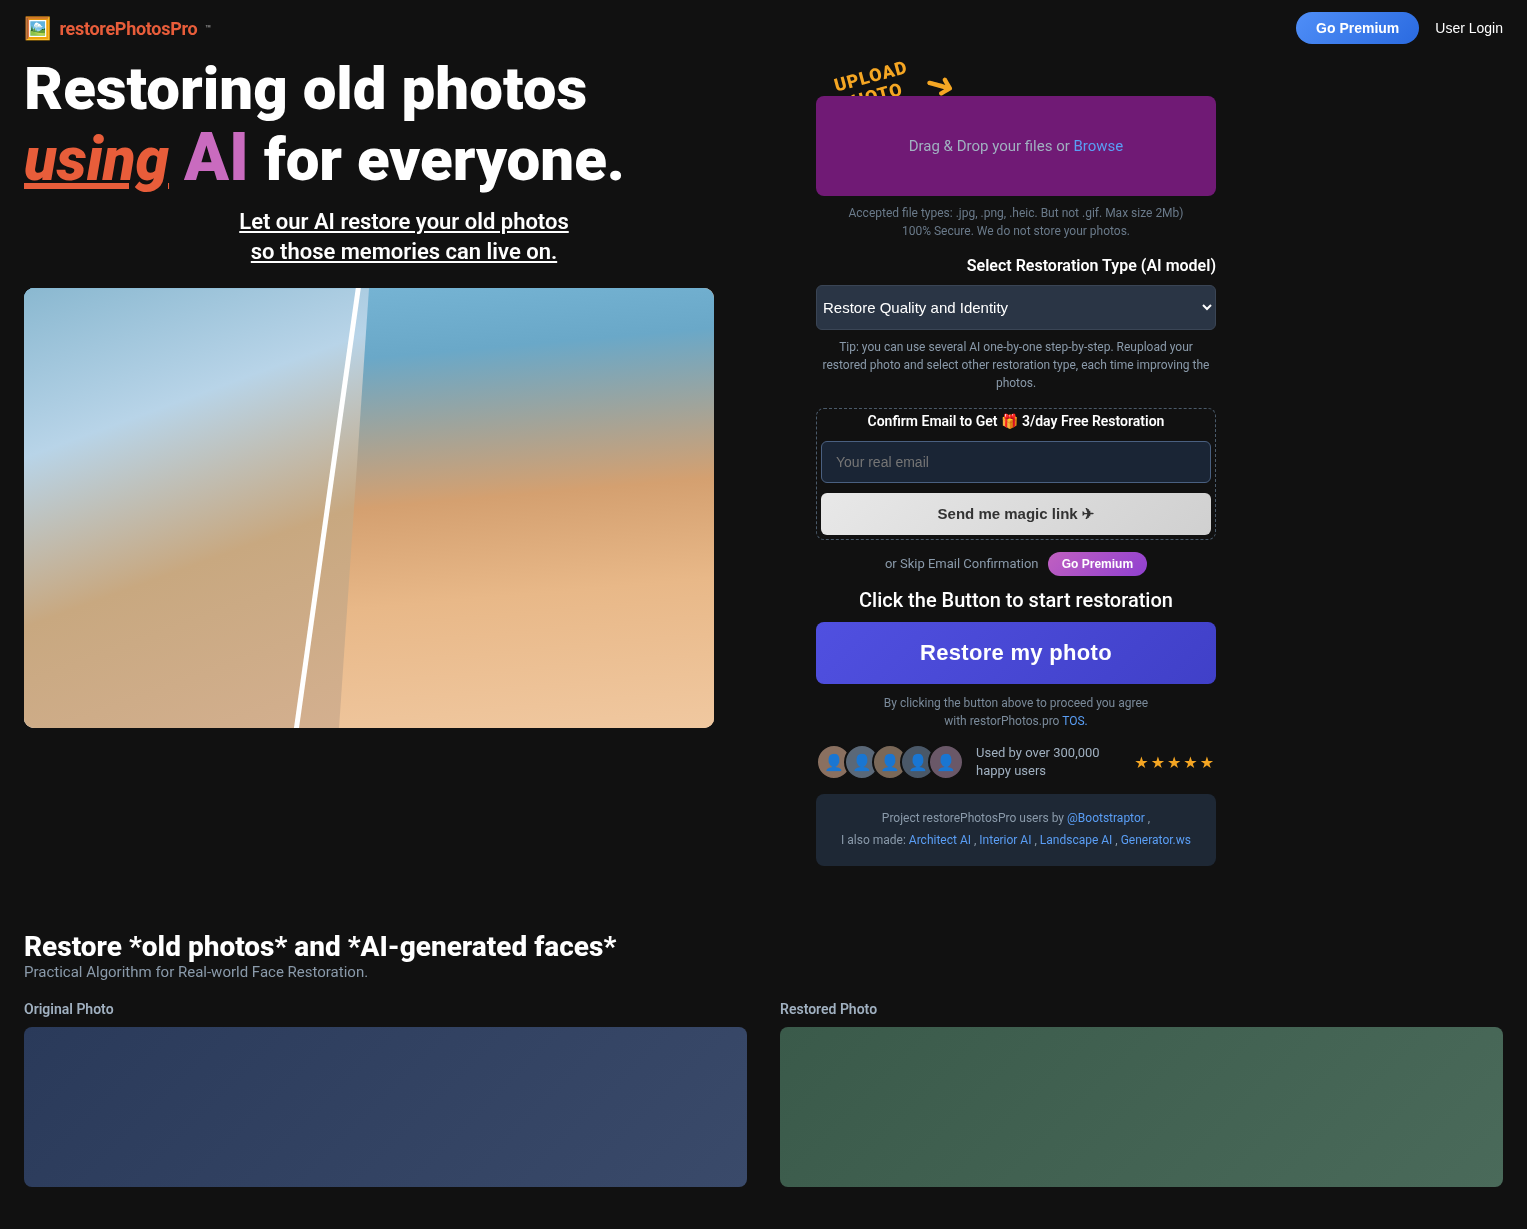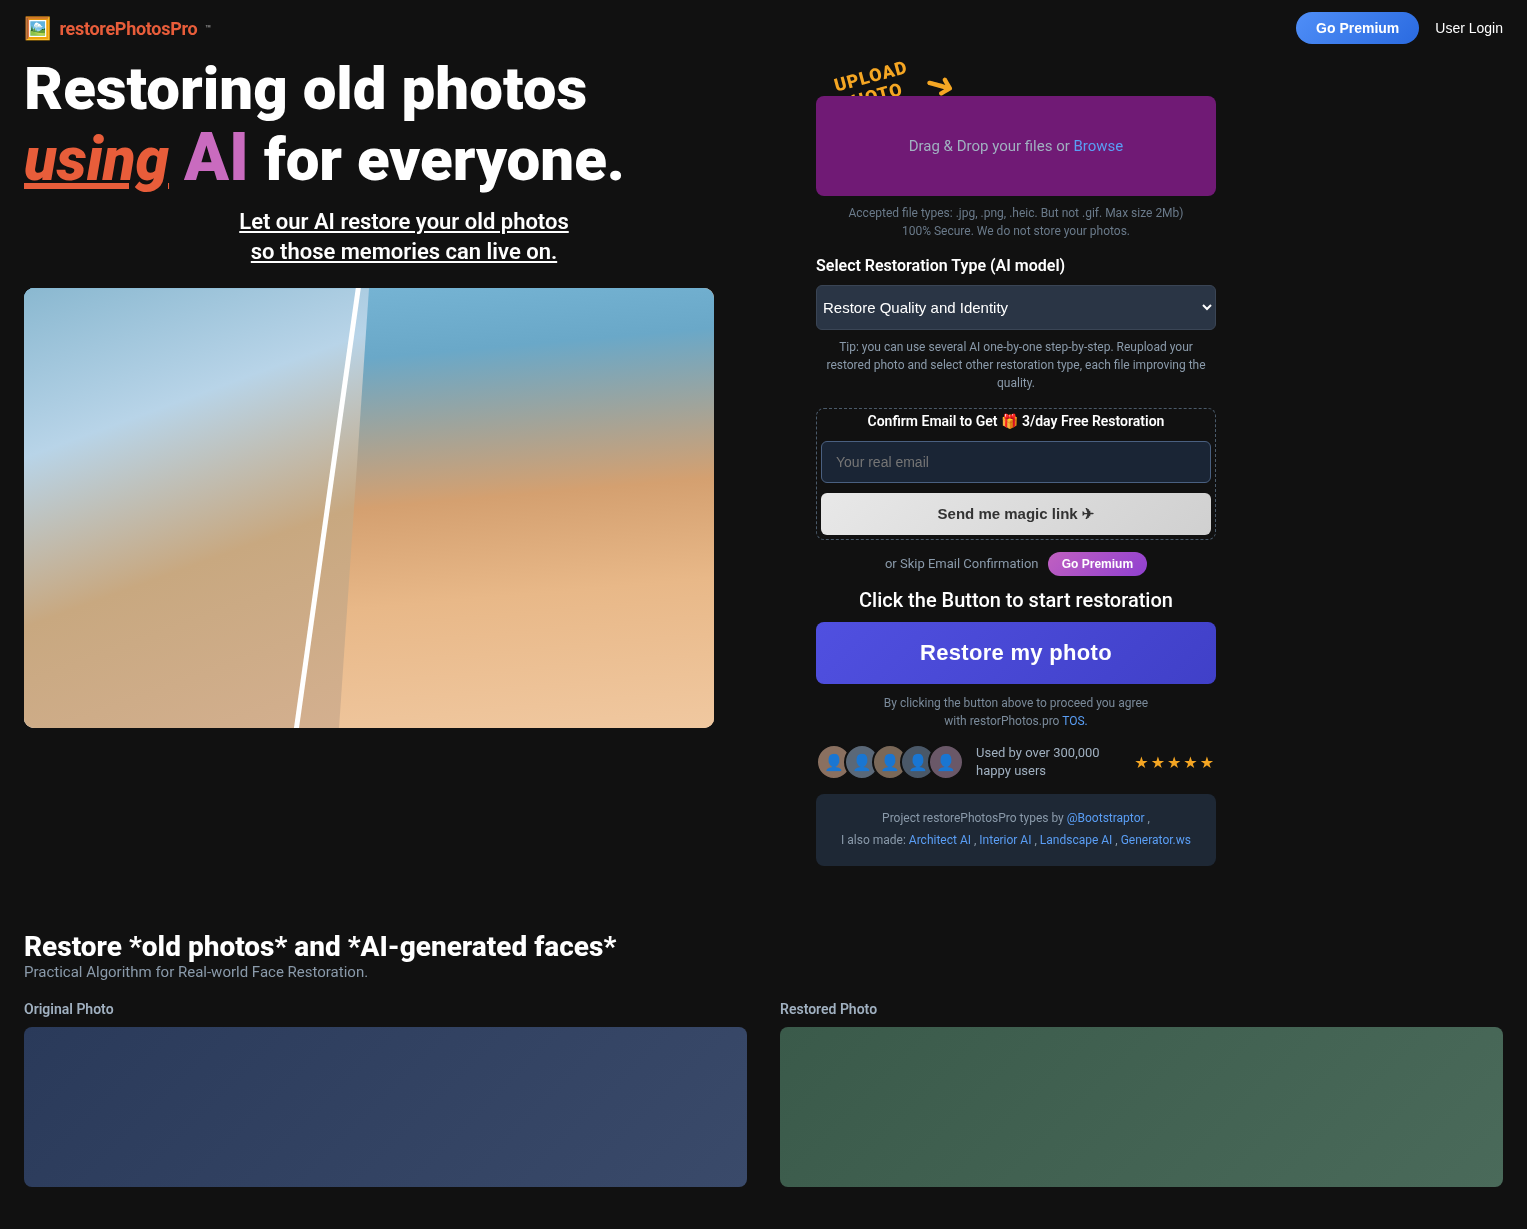--- a/index.html
+++ b/index.html
@@ -196,21 +196,21 @@
       font-size: 12px;
       text-align: center;
       margin-bottom: 16px;
       line-height: 1.5;
     }
 
     .section-title {
       font-size: 16px;
       font-weight: 600;
       color: #ffffff;
-      text-align: left;
+      text-align: right;
       margin-bottom: 10px;
     }
     .restoration-select {
       width: 100%;
       background: #2a3545;
       color: #ffffff;
       border: 1px solid #3a4555;
       border-radius: 6px;
       padding: 12px 2px;
       font-size: 15px;
@@ -479,21 +479,21 @@
     </p>
 
     
     <p class="section-title">Select Restoration Type (AI model)</p>
     <select class="restoration-select">
       <option>Restore Quality and Identity</option>
       <option>Restore Quality Only</option>
       <option>Restore Old Photo</option>
       <option>Colorize Photo</option>
     </select>
-    <p class="restoration-tip">Tip: you can use several AI one-by-one step-by-step. Reupload your restored photo and select other restoration type, each file improving the quality.</p>
+    <p class="restoration-tip">Tip: you can use several AI one-by-one step-by-step. Reupload your restored photo and select other restoration type, each time improving the photos.</p>
 
     
     <div class="email-box">
       <p class="email-box-title">Confirm Email to Get 🎁 3/day Free Restoration</p>
       <input type="email" class="email-input" placeholder="Your real email" style="">
       <button class="btn-magic">Send me magic link ✈</button>
     </div>
 
     
     <div class="skip-area">
@@ -526,21 +526,21 @@
       <div class="social-text">
         <span>Used by over 300,000</span><br>
         <span>happy users</span>
       </div>
       <div class="stars">★★★★★</div>
     </div>
 
     
     <div class="credit-box">
       <div>
-        <span>Project restorePhotosPro types by</span>
+        <span>Project restorePhotosPro users by</span>
         <a href="#">@Bootstraptor</a> ,
       </div>
       <div>
         <span>I also made:</span>
         <a href="#">Architect AI</a> ,
         <a href="#">Interior AI</a> ,
         <a href="#">Landscape AI</a> ,
         <a href="#">Generator.ws</a>
       </div>
     </div>

